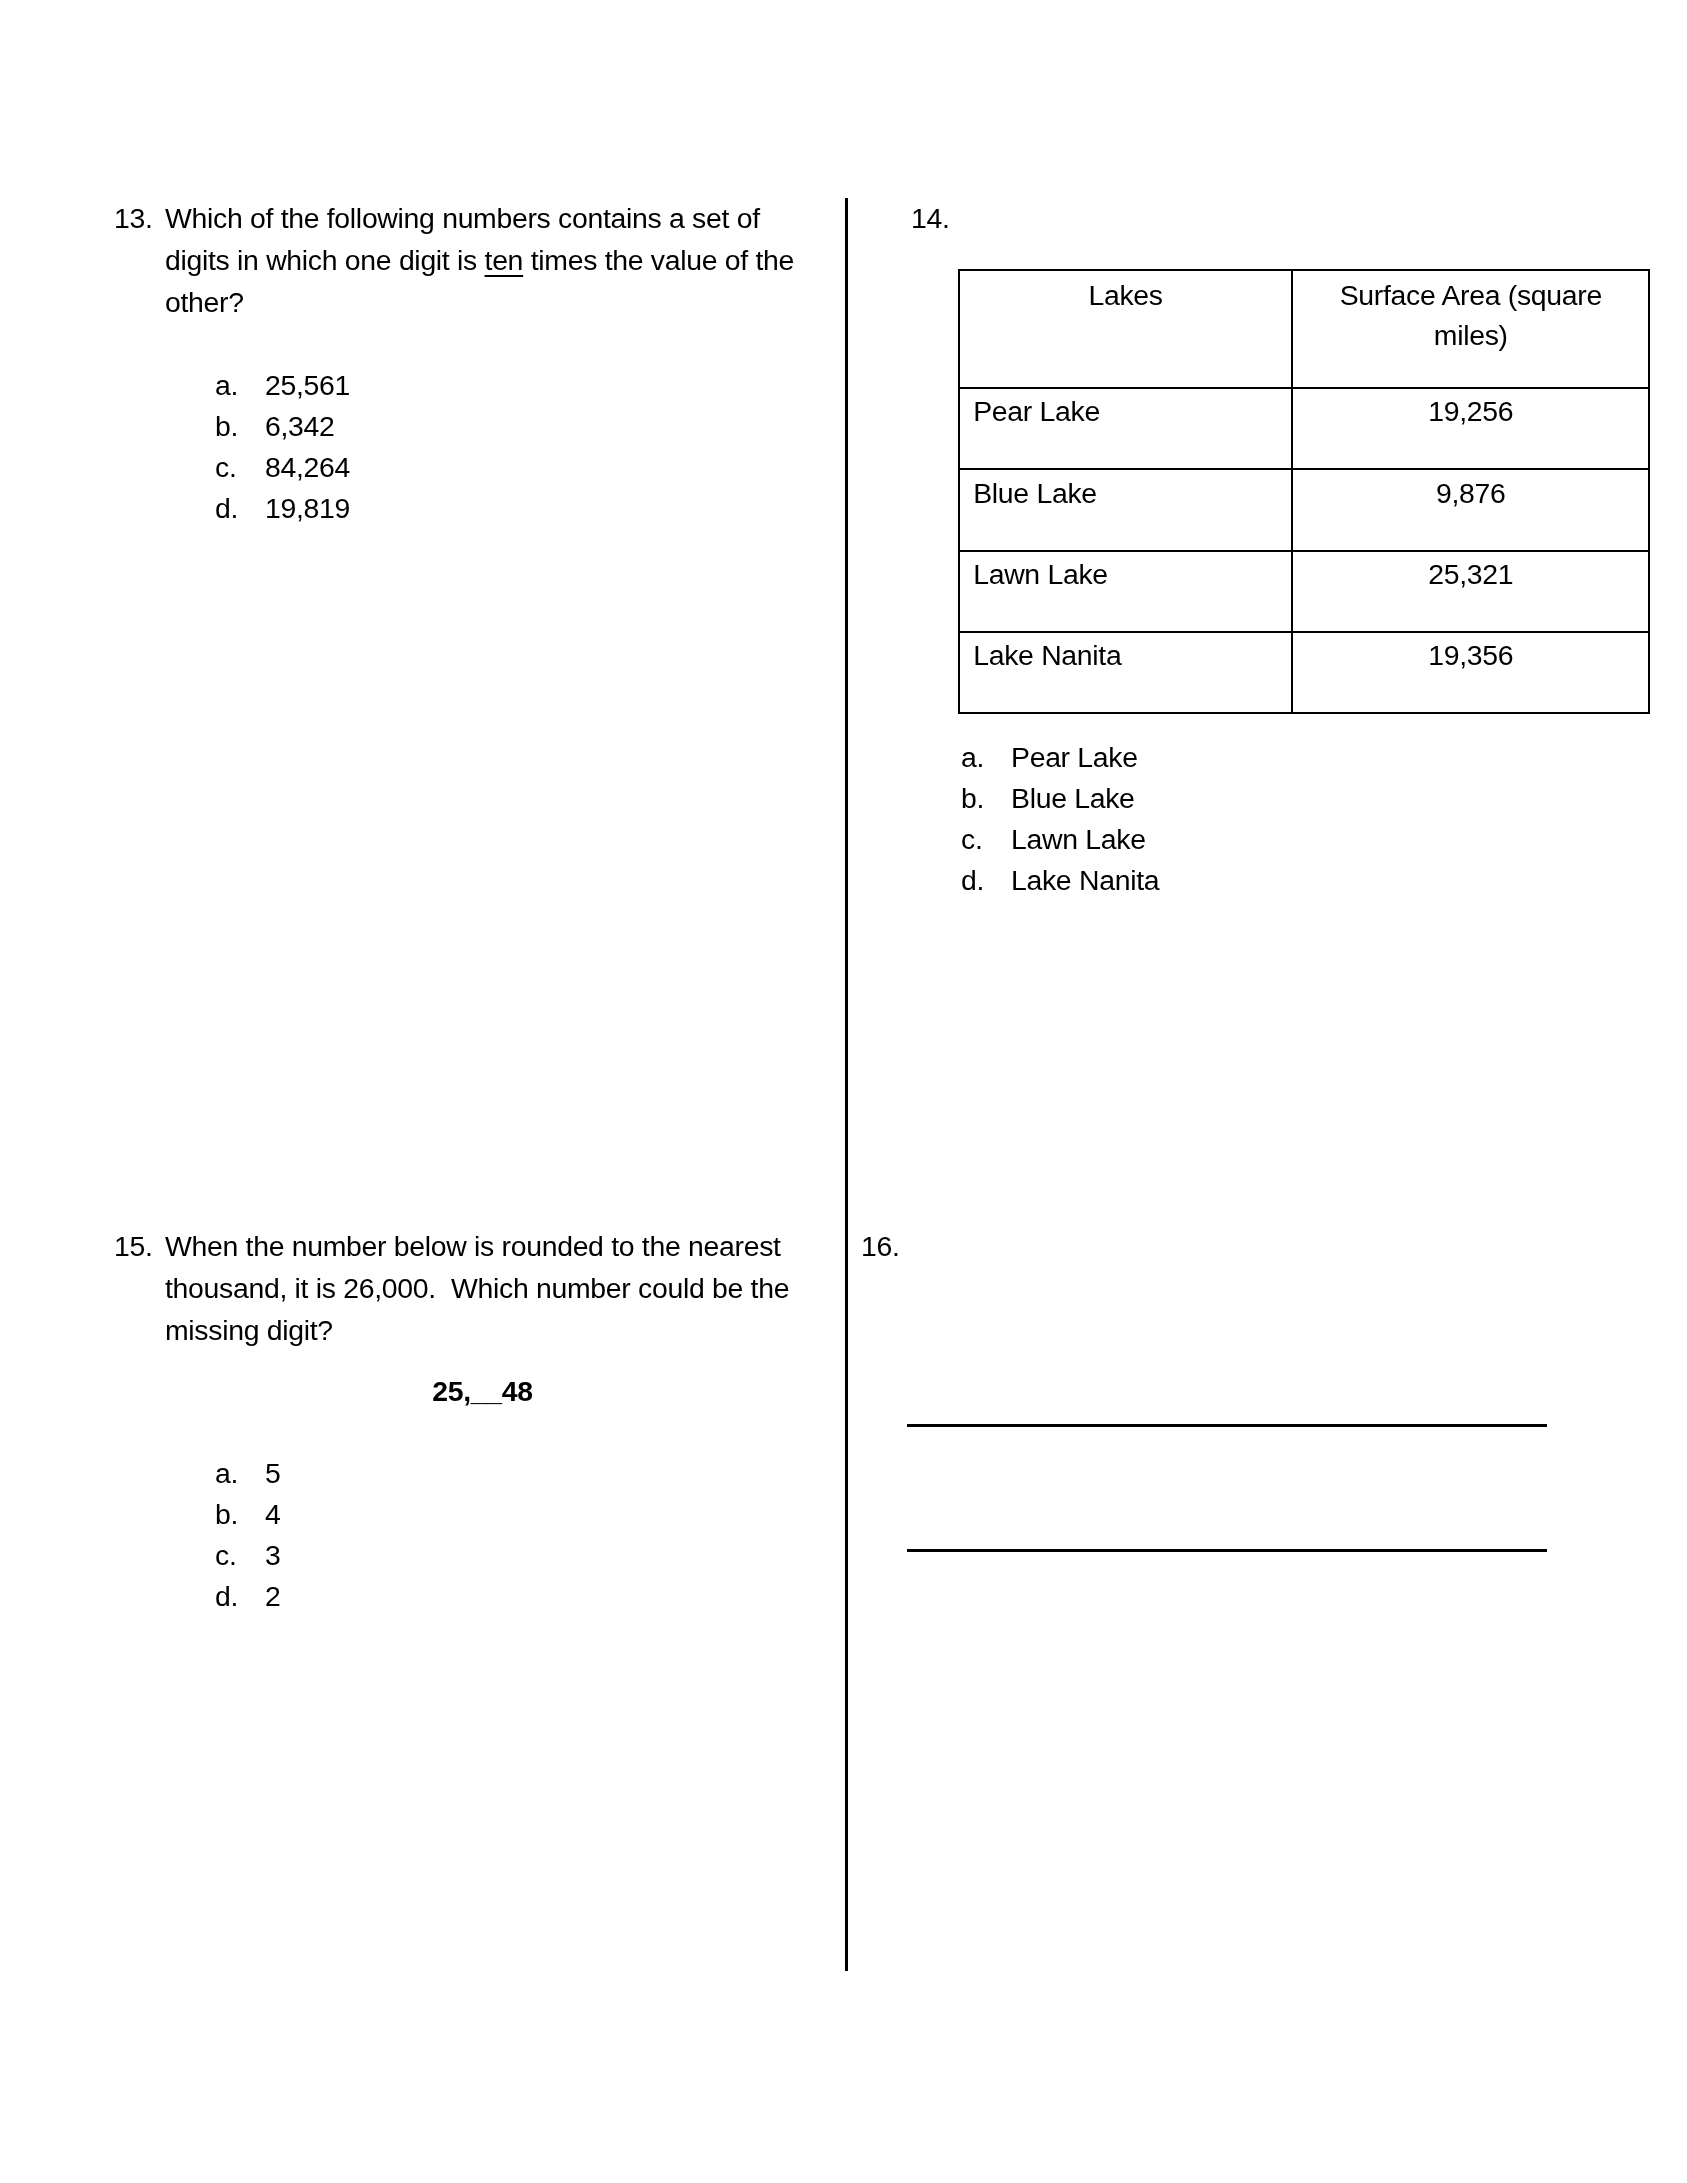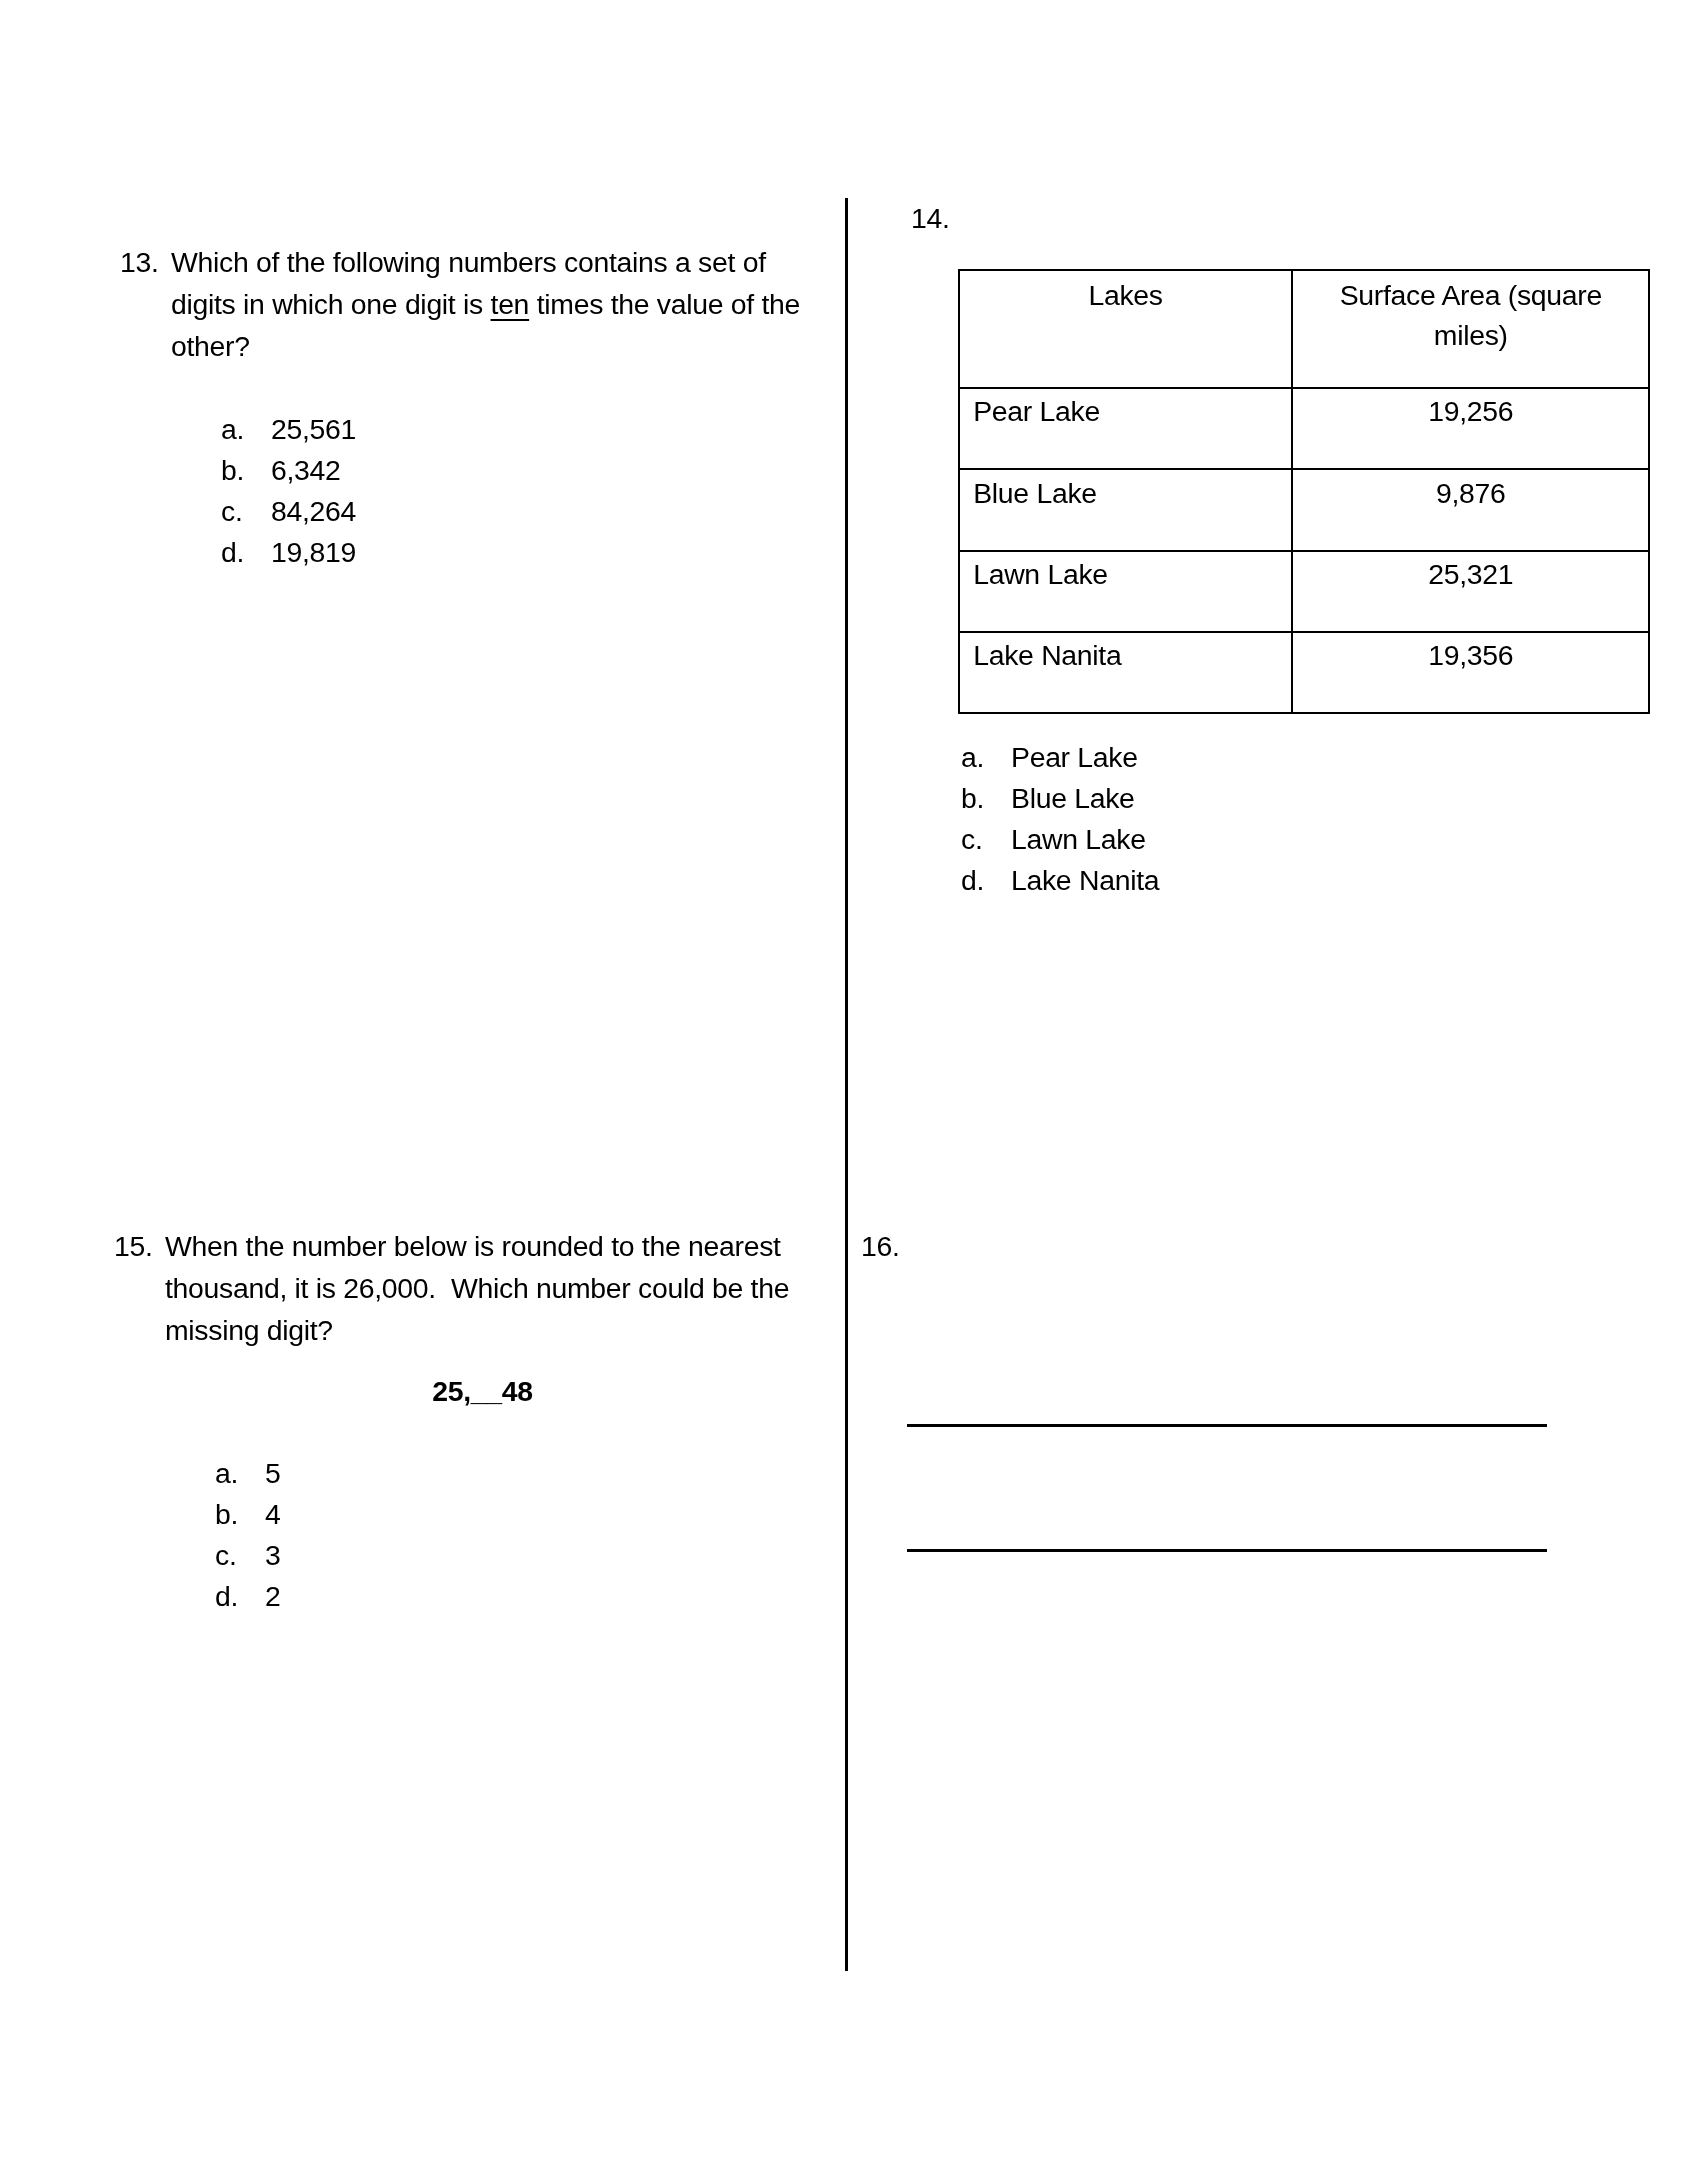--- a/index.html
+++ b/index.html
@@ -16,21 +16,21 @@
   }
   .divider {
     position: absolute;
     left: 845px;
     top: 198px;
     width: 2.6px;
     height: 1773px;
     background: #000000;
   }
   .question { position: absolute; }
-  #q13 { left: 120px; top: 197px;  width: 715px; margin-top: 44px; }
+  #q13 { left: 114px; top: 197px;  width: 715px; }
   #q14 { left: 911px; top: 197px; width: 767px; }
   #q15 { left: 114px; top: 1225px; width: 715px; }
   #q16 { left: 861px; top: 1225px; width: 767px; }
 
   .q-row { display: flex; align-items: flex-start; }
   .q-num { flex: 0 0 51px; line-height: 42px; white-space: pre; }
   .q-text { line-height: 42px; }
   .qline { white-space: pre; }
   .uword {
     text-decoration: underline;

